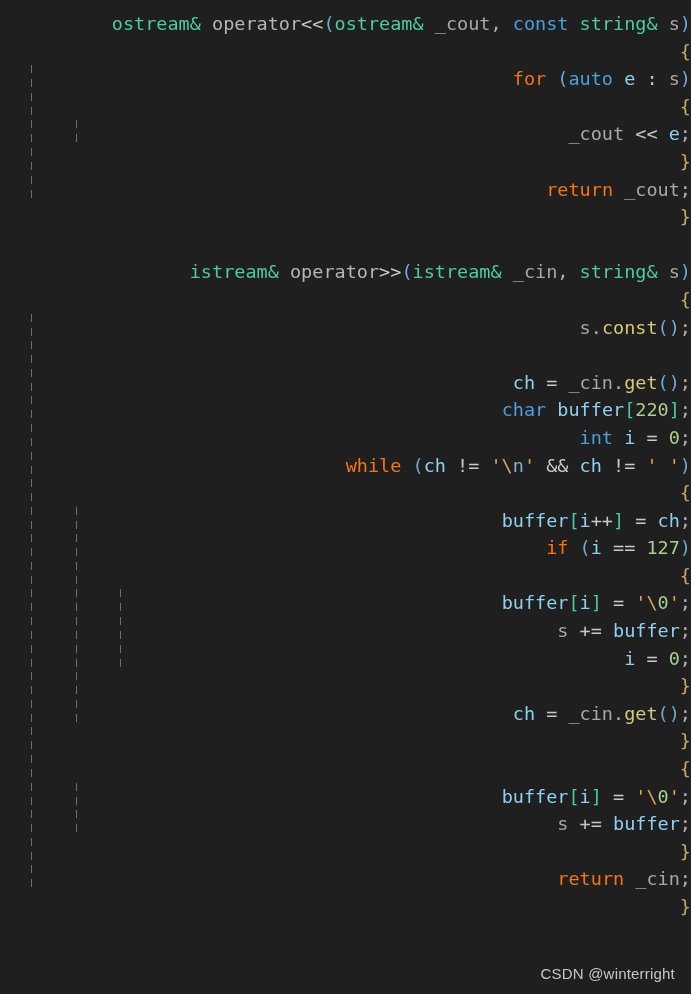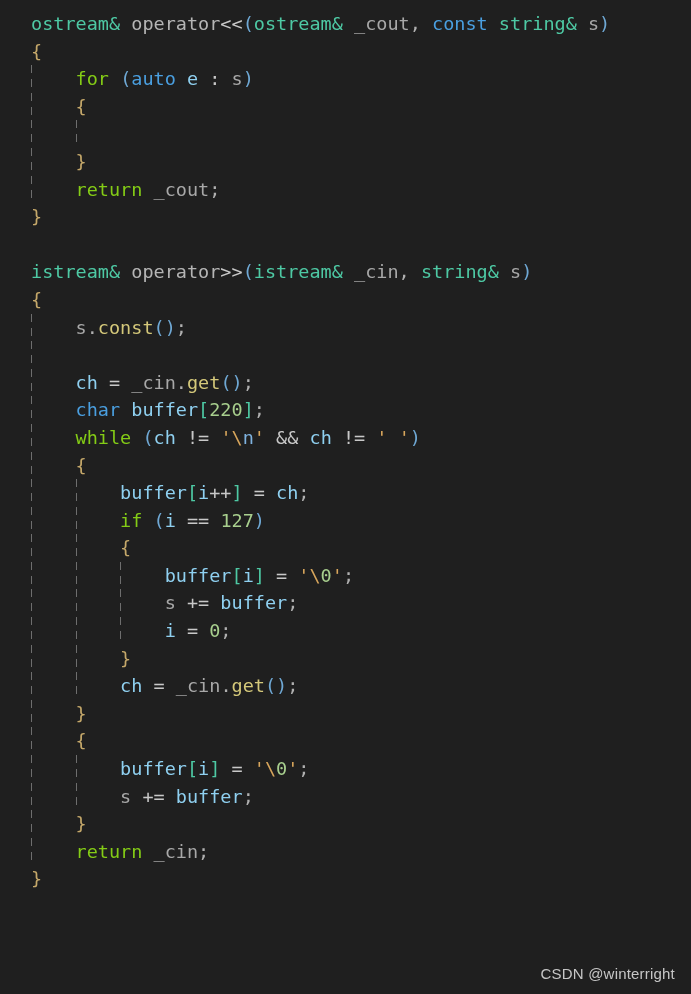--- a/index.html
+++ b/index.html
@@ -7,20 +7,21 @@
     padding: 0;
     background: #1f1f1f;
   }
   #screen {
     position: relative;
     width: 691px;
     height: 994px;
     background: #1f1f1f;
     overflow: hidden;
     font-family: "DejaVu Sans Mono", "Liberation Mono", monospace;
+    text-align: right;
   }
 
   
   #code {
     position: absolute;
     left: 0;
     top: 0;
     width: 691px;
     padding: 10px 0 0 0;
     box-sizing: border-box;
@@ -55,21 +56,21 @@
         #6e6e6e 0px, #6e6e6e 8px,
         transparent 8px, transparent 14px,
         #6e6e6e 14px, #6e6e6e 22px,
         transparent 22px, transparent 27.6px);
   }
 
   
   .t-type   { color: #4ec9a4; }  
   .t-fnname { color: #b5b5b5; }  
   .t-kw     { color: #4a9fe0; }  
-  .t-ctl    { color: #84cc16; }  
+  .t-ctl    { color: #f97316; }  
   .t-var    { color: #8fd0f0; }  
   .t-plain  { color: #a8a8a8; }  
   .t-call   { color: #d4c87a; }  
   .t-num    { color: #a8cf8e; }  
   .t-op     { color: #c8c8c8; }  
   .t-punct  { color: #b0b0b0; }  
   .t-paren  { color: #6fa8d4; }  
   .t-brack  { color: #4ec9a4; }  
   .t-brace  { color: #c5a86a; }  
   .t-str    { color: #d8a65c; }  
@@ -91,31 +92,32 @@
 </head>
 <body>
 
 <div id="screen">
 
   <div id="code">
       <div class="line"><span class="txt"><span class="t-type">ostream</span><span class="t-type">&amp;</span><span class="t-op"> </span><span class="t-fnname">operator</span><span class="t-op">&lt;&lt;</span><span class="t-paren">(</span><span class="t-type">ostream</span><span class="t-type">&amp;</span><span class="t-op"> </span><span class="t-plain">_cout</span><span class="t-punct">,</span><span class="t-op"> </span><span class="t-kw">const</span><span class="t-op"> </span><span class="t-type">string</span><span class="t-type">&amp;</span><span class="t-op"> </span><span class="t-plain">s</span><span class="t-paren">)</span></span></div>
       <div class="line"><span class="txt"><span class="t-brace">{</span></span></div>
       <div class="line"><div class="guides"><div class="guide" style="left: 31px;"></div></div><span class="txt"><span>    </span><span class="t-ctl">for</span><span class="t-op"> </span><span class="t-paren">(</span><span class="t-kw">auto</span><span class="t-op"> </span><span class="t-var">e</span><span class="t-op"> : </span><span class="t-plain">s</span><span class="t-paren">)</span></span></div>
       <div class="line"><div class="guides"><div class="guide" style="left: 31px;"></div></div><span class="txt"><span>    </span><span class="t-brace">{</span></span></div>
-      <div class="line"><div class="guides"><div class="guide" style="left: 31px;"></div><div class="guide" style="left: 75.52px;"></div></div></div>
+      <div class="line"><div class="guides"><div class="guide" style="left: 31px;"></div><div class="guide" style="left: 75.52px;"></div></div><span class="txt"><span>        </span><span class="t-plain">_cout</span><span class="t-op"> </span><span class="t-op">&lt;&lt;</span><span class="t-op"> </span><span class="t-var">e</span><span class="t-punct">;</span></span></div>
       <div class="line"><div class="guides"><div class="guide" style="left: 31px;"></div></div><span class="txt"><span>    </span><span class="t-brace">}</span></span></div>
       <div class="line"><div class="guides"><div class="guide" style="left: 31px;"></div></div><span class="txt"><span>    </span><span class="t-ctl">return</span><span class="t-op"> </span><span class="t-plain">_cout</span><span class="t-punct">;</span></span></div>
       <div class="line"><span class="txt"><span class="t-brace">}</span></span></div>
       <div class="line"><span class="txt"></span></div>
       <div class="line"><span class="txt"><span class="t-type">istream</span><span class="t-type">&amp;</span><span class="t-op"> </span><span class="t-fnname">operator</span><span class="t-op">&gt;&gt;</span><span class="t-paren">(</span><span class="t-type">istream</span><span class="t-type">&amp;</span><span class="t-op"> </span><span class="t-plain">_cin</span><span class="t-punct">,</span><span class="t-op"> </span><span class="t-type">string</span><span class="t-type">&amp;</span><span class="t-op"> </span><span class="t-plain">s</span><span class="t-paren">)</span></span></div>
       <div class="line"><span class="txt"><span class="t-brace">{</span></span></div>
       <div class="line"><div class="guides"><div class="guide" style="left: 31px;"></div></div><span class="txt"><span>    </span><span class="t-plain">s</span><span class="t-punct">.</span><span class="t-call">const</span><span class="t-paren">(</span><span class="t-paren">)</span><span class="t-punct">;</span></span></div>
       <div class="line"><div class="guides"><div class="guide" style="left: 31px;"></div></div><span class="txt"></span></div>
       <div class="line"><div class="guides"><div class="guide" style="left: 31px;"></div></div><span class="txt"><span>    </span><span class="t-var">ch</span><span class="t-op"> </span><span class="t-op">=</span><span class="t-op"> </span><span class="t-plain">_cin</span><span class="t-punct">.</span><span class="t-call">get</span><span class="t-paren">(</span><span class="t-paren">)</span><span class="t-punct">;</span></span></div>
       <div class="line"><div class="guides"><div class="guide" style="left: 31px;"></div></div><span class="txt"><span>    </span><span class="t-kw">char</span><span class="t-op"> </span><span class="t-var">buffer</span><span class="t-brack">[</span><span class="t-num">220</span><span class="t-brack">]</span><span class="t-punct">;</span></span></div>
+      <div class="line"><div class="guides"><div class="guide" style="left: 31px;"></div></div><span class="txt"><span>    </span><span class="t-kw">int</span><span class="t-op"> </span><span class="t-var">i</span><span class="t-op"> </span><span class="t-op">=</span><span class="t-op"> </span><span class="t-num">0</span><span class="t-punct">;</span></span></div>
       <div class="line"><div class="guides"><div class="guide" style="left: 31px;"></div></div><span class="txt"><span>    </span><span class="t-ctl">while</span><span class="t-op"> </span><span class="t-paren">(</span><span class="t-var">ch</span><span class="t-op"> </span><span class="t-op">!=</span><span class="t-op"> </span><span class="t-str">'</span><span class="t-str">\</span><span class="t-esc">n</span><span class="t-str">'</span><span class="t-op"> </span><span class="t-op">&amp;&amp;</span><span class="t-op"> </span><span class="t-var">ch</span><span class="t-op"> </span><span class="t-op">!=</span><span class="t-op"> </span><span class="t-str">' '</span><span class="t-paren">)</span></span></div>
       <div class="line"><div class="guides"><div class="guide" style="left: 31px;"></div></div><span class="txt"><span>    </span><span class="t-brace">{</span></span></div>
       <div class="line"><div class="guides"><div class="guide" style="left: 31px;"></div><div class="guide" style="left: 75.52px;"></div></div><span class="txt"><span>        </span><span class="t-var">buffer</span><span class="t-brack">[</span><span class="t-var">i</span><span class="t-op">++</span><span class="t-brack">]</span><span class="t-op"> </span><span class="t-op">=</span><span class="t-op"> </span><span class="t-var">ch</span><span class="t-punct">;</span></span></div>
       <div class="line"><div class="guides"><div class="guide" style="left: 31px;"></div><div class="guide" style="left: 75.52px;"></div></div><span class="txt"><span>        </span><span class="t-ctl">if</span><span class="t-op"> </span><span class="t-paren">(</span><span class="t-var">i</span><span class="t-op"> </span><span class="t-op">==</span><span class="t-op"> </span><span class="t-num">127</span><span class="t-paren">)</span></span></div>
       <div class="line"><div class="guides"><div class="guide" style="left: 31px;"></div><div class="guide" style="left: 75.52px;"></div></div><span class="txt"><span>        </span><span class="t-brace">{</span></span></div>
       <div class="line"><div class="guides"><div class="guide" style="left: 31px;"></div><div class="guide" style="left: 75.52px;"></div><div class="guide" style="left: 120.04px;"></div></div><span class="txt"><span>            </span><span class="t-var">buffer</span><span class="t-brack">[</span><span class="t-var">i</span><span class="t-brack">]</span><span class="t-op"> </span><span class="t-op">=</span><span class="t-op"> </span><span class="t-str">'</span><span class="t-str">\</span><span class="t-esc0">0</span><span class="t-str">'</span><span class="t-punct">;</span></span></div>
       <div class="line"><div class="guides"><div class="guide" style="left: 31px;"></div><div class="guide" style="left: 75.52px;"></div><div class="guide" style="left: 120.04px;"></div></div><span class="txt"><span>            </span><span class="t-plain">s</span><span class="t-op"> </span><span class="t-op">+=</span><span class="t-op"> </span><span class="t-var">buffer</span><span class="t-punct">;</span></span></div>
       <div class="line"><div class="guides"><div class="guide" style="left: 31px;"></div><div class="guide" style="left: 75.52px;"></div><div class="guide" style="left: 120.04px;"></div></div><span class="txt"><span>            </span><span class="t-var">i</span><span class="t-op"> </span><span class="t-op">=</span><span class="t-op"> </span><span class="t-num">0</span><span class="t-punct">;</span></span></div>
       <div class="line"><div class="guides"><div class="guide" style="left: 31px;"></div><div class="guide" style="left: 75.52px;"></div></div><span class="txt"><span>        </span><span class="t-brace">}</span></span></div>
       <div class="line"><div class="guides"><div class="guide" style="left: 31px;"></div><div class="guide" style="left: 75.52px;"></div></div><span class="txt"><span>        </span><span class="t-var">ch</span><span class="t-op"> </span><span class="t-op">=</span><span class="t-op"> </span><span class="t-plain">_cin</span><span class="t-punct">.</span><span class="t-call">get</span><span class="t-paren">(</span><span class="t-paren">)</span><span class="t-punct">;</span></span></div>

